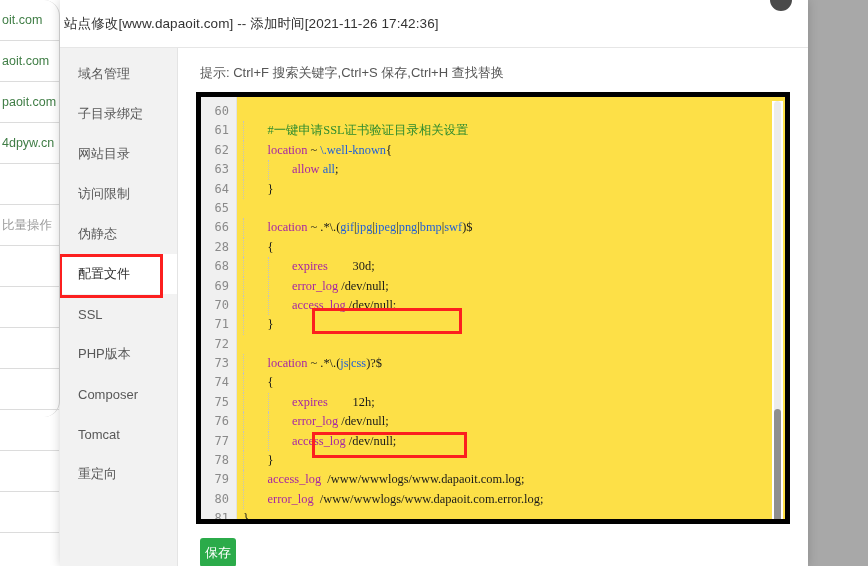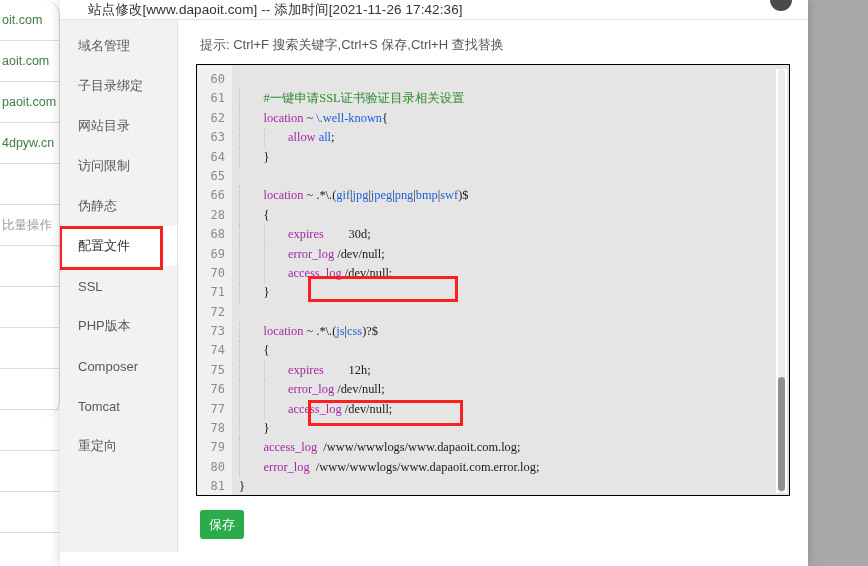--- a/index.html
+++ b/index.html
@@ -66,26 +66,26 @@
     top: 0;
     width: 748px;
     height: 566px;
     background: #ffffff;
     box-shadow: 0 0 10px rgba(0,0,0,0.18);
     overflow: hidden;
   }
 
   #modal-header {
     position: relative;
-    height: 20px;
+    height: 48px;
     background: #ffffff;
     border-bottom: 1px solid #e6e6e6;
     display: flex;
     align-items: center;
-    padding-left: 28px;
+    padding-left: 4px;
   }
   #modal-title {
     font-size: 13.5px;
     color: #333333;
     letter-spacing: 0.1px;
     white-space: nowrap;
   }
 
   #close-btn {
     position: absolute;
@@ -151,22 +151,22 @@
     font-size: 13px;
     color: #555555;
     padding: 16px 0 10px 4px;
     white-space: nowrap;
   }
 
   
   #editor-wrap {
     position: relative;
     height: 432px;
-    border: 1px solid #000000;
-    background: #e5e5e5;
+    border: 5px solid #000000;
+    background: #fde047;
     overflow: hidden;
     display: flex;
   }
   #gutter {
     width: 36px;
     background: #f0f0f0;
     flex: 0 0 36px;
     padding-top: 5px;
     border-right: 1px solid #e2e2e2;
   }
@@ -241,21 +241,21 @@
     height: 114px;
     background: #8f8f8f;
     border-radius: 4px;
     cursor: pointer;
   }
 
   
   #save-btn {
     margin-top: 14px;
     margin-left: 4px;
-    width: 44px;
+    width: 36px;
     height: 29px;
     background: #2bab4a;
     color: #ffffff;
     border: none;
     border-radius: 3px;
     font-size: 13px;
     font-family: "Liberation Sans", sans-serif;
     cursor: pointer;
   }
 </style>

